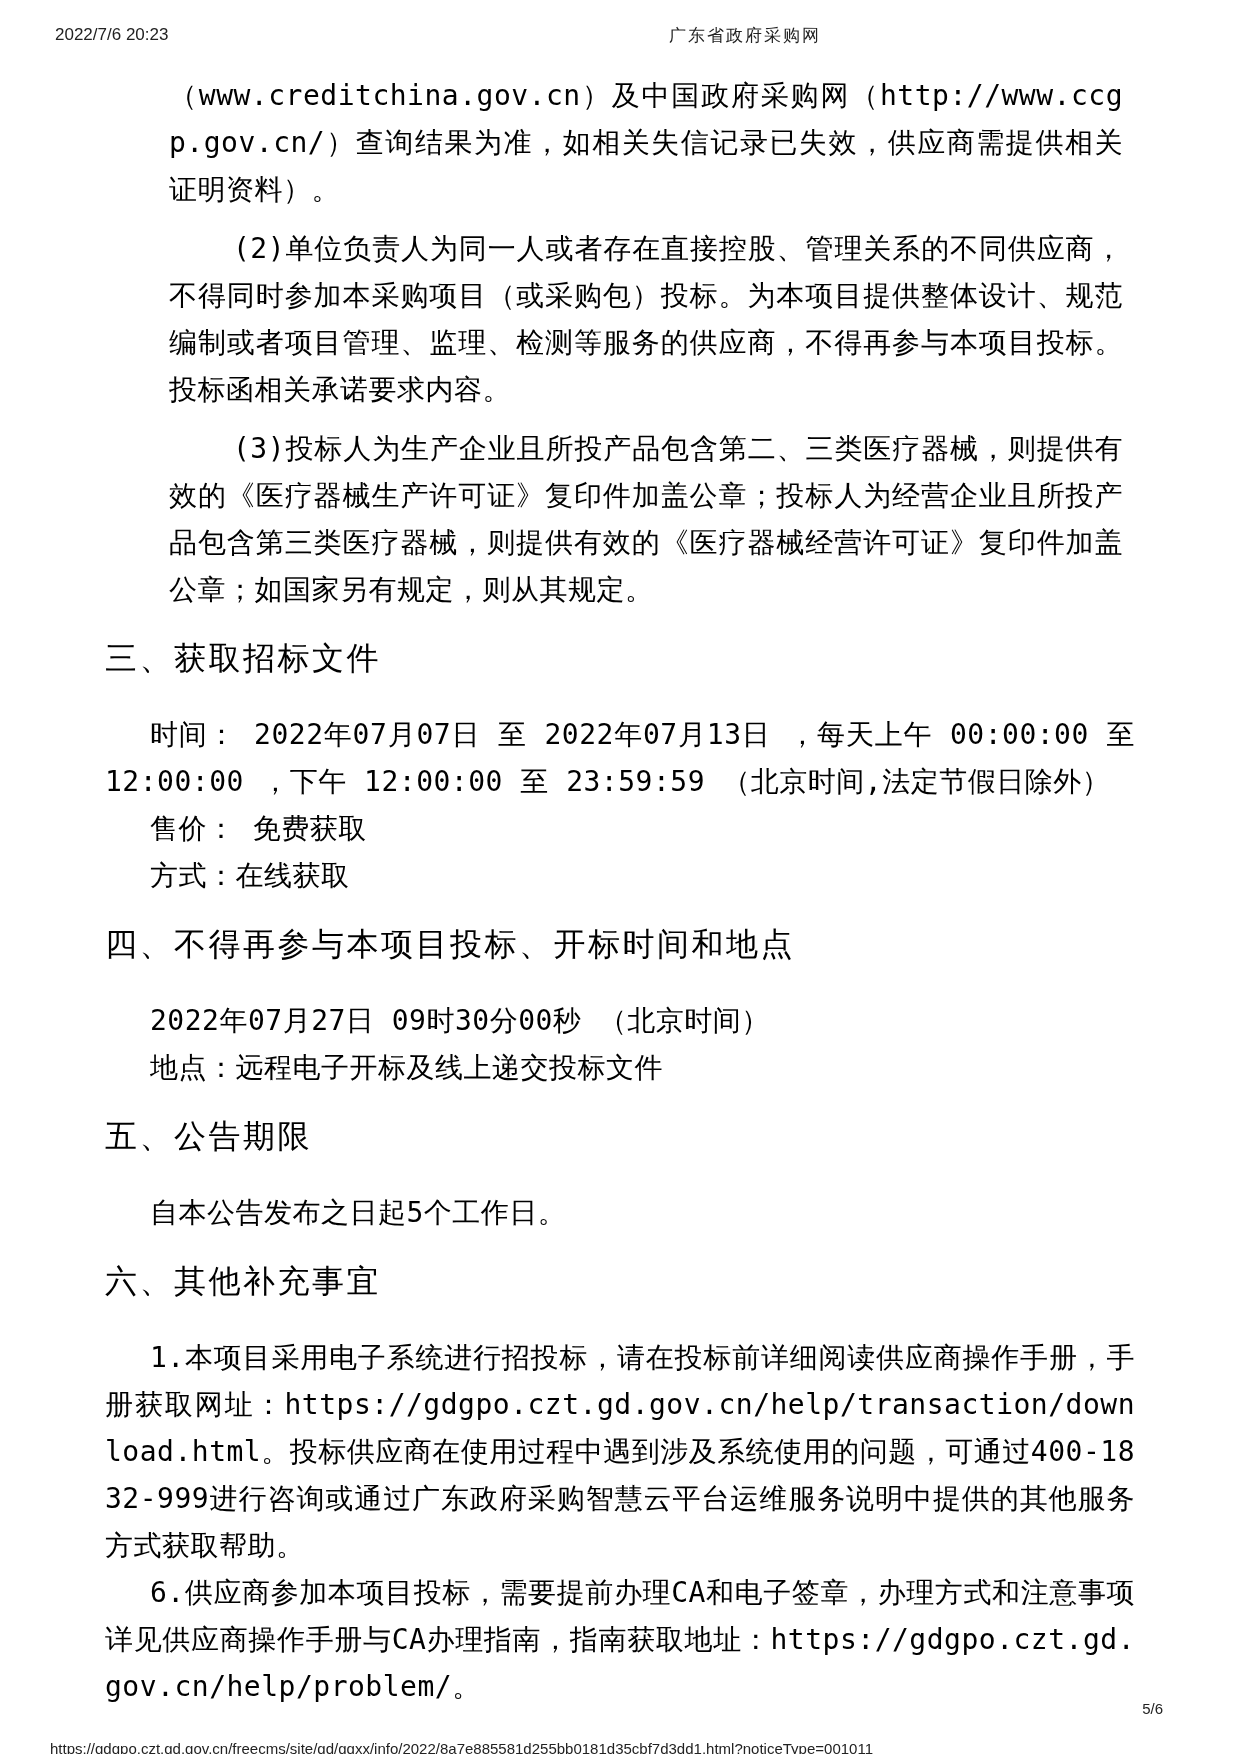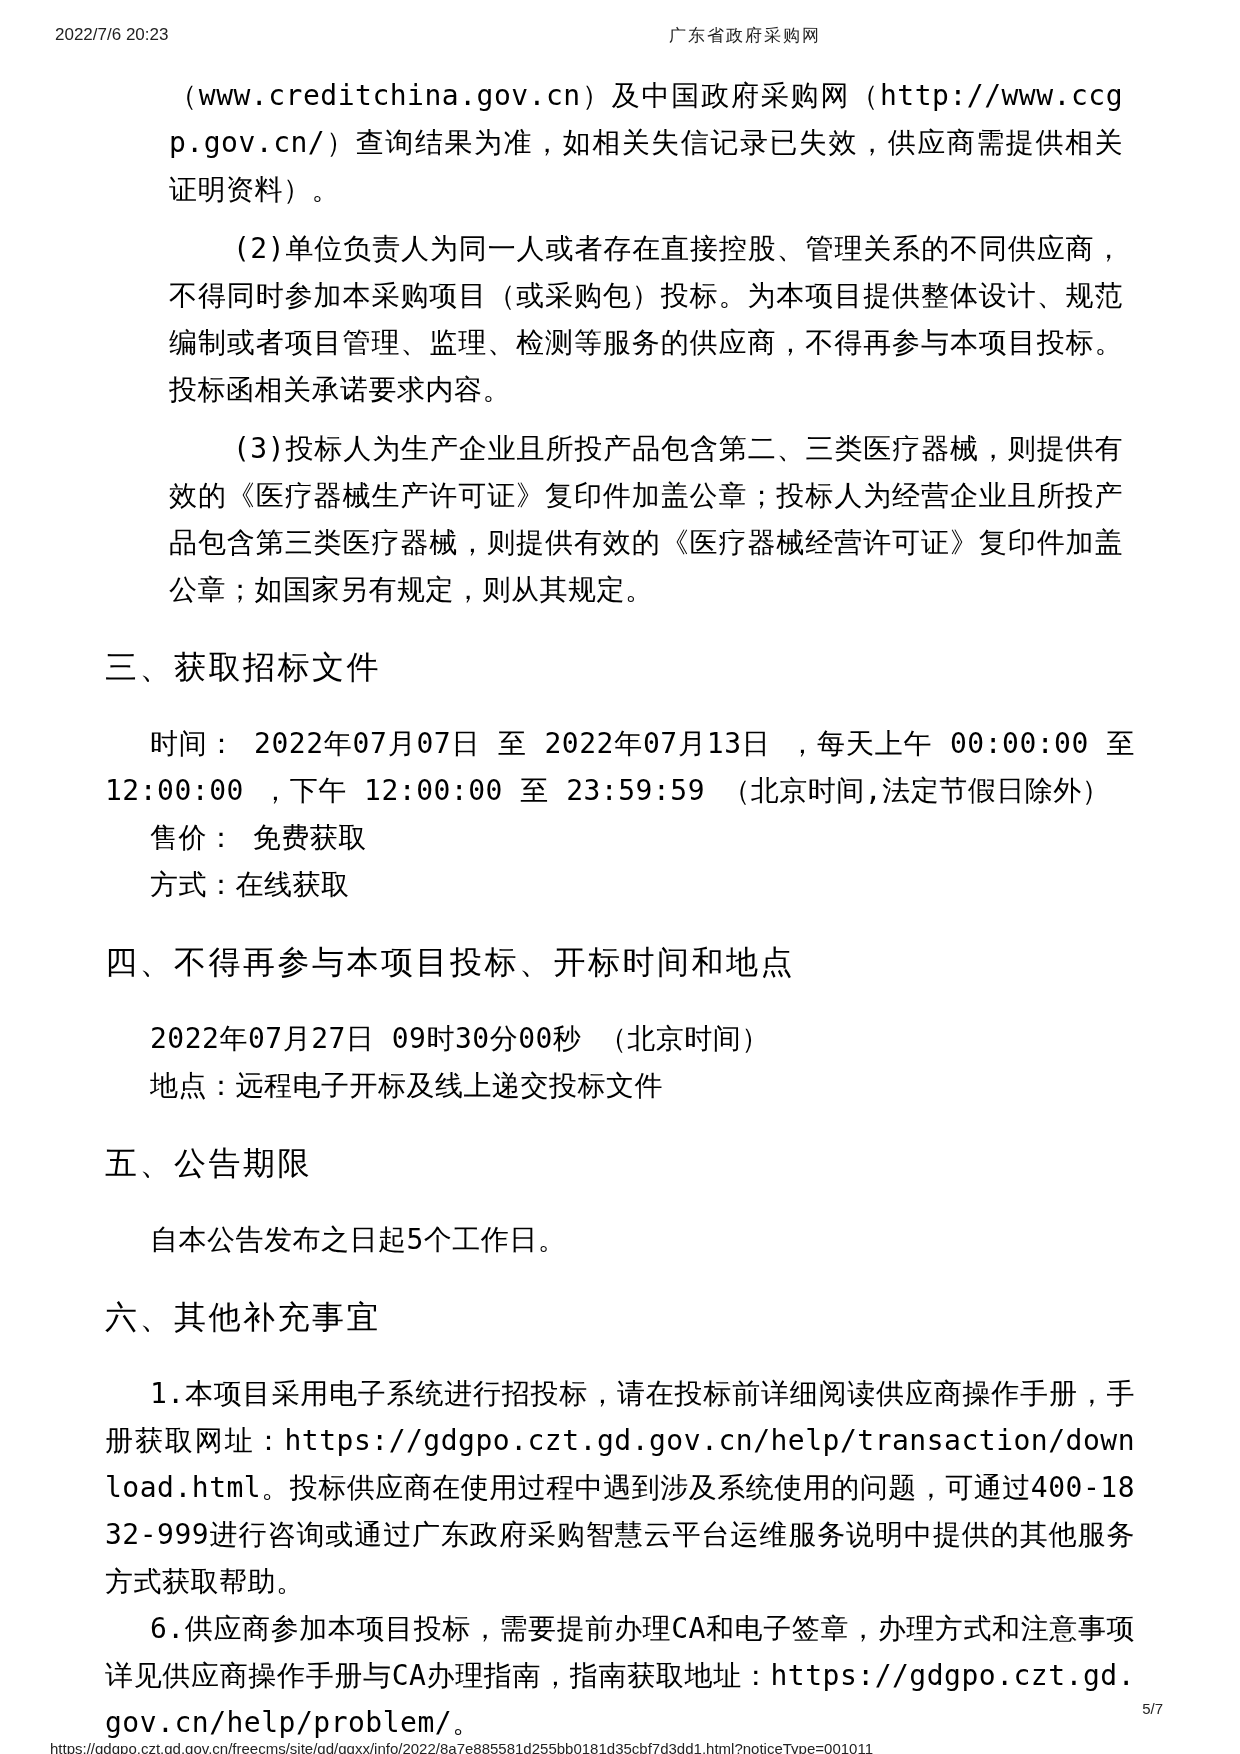--- a/index.html
+++ b/index.html
@@ -31,21 +31,21 @@
     word-break:break-all;overflow-wrap:anywhere;
     letter-spacing:0.5px;
   }
   .intro p.indent{text-indent:64px;}
   .sections{margin:0 0 0 105px;width:1030px;}
   .sec-h{
     font-family:"Liberation Serif",serif;
     font-weight:400;
     font-size:32px;line-height:46px;
     letter-spacing:2.5px;
-    margin:31px 0 30px 0;
+    margin:22px 0 30px 0;
   }
   .sec-p{
     margin:0;
     font-size:28px;line-height:47px;
     text-indent:45px;
     text-align:justify;
     word-break:break-all;overflow-wrap:anywhere;
     letter-spacing:0.5px;
   }
   
@@ -89,15 +89,15 @@
       <p class="sec-p">自本公告发布之日起5个工作日。</p>
 
       <h2 class="sec-h">六、其他补充事宜</h2>
       <p class="sec-p">1.本项目采用电子系统进行招投标，请在投标前详细阅读供应商操作手册，手册获取网址：https://gdgpo.czt.gd.gov.cn/help/transaction/download.html。投标供应商在使用过程中遇到涉及系统使用的问题，可通过400-1832-999进行咨询或通过广东政府采购智慧云平台运维服务说明中提供的其他服务方式获取帮助。</p>
       <p class="sec-p">6.供应商参加本项目投标，需要提前办理CA和电子签章，办理方式和注意事项详见供应商操作手册与CA办理指南，指南获取地址：https://gdgpo.czt.gd.gov.cn/help/problem/。</p>
 
     </div>
   </div>
 
   <span class="purl">https://gdgpo.czt.gd.gov.cn/freecms/site/gd/ggxx/info/2022/8a7e885581d255bb0181d35cbf7d3dd1.html?noticeType=001011</span>
-  <span class="pnum">5/7</span>
+  <span class="pnum">5/6</span>
 
 </div>
 
 </body></html>

